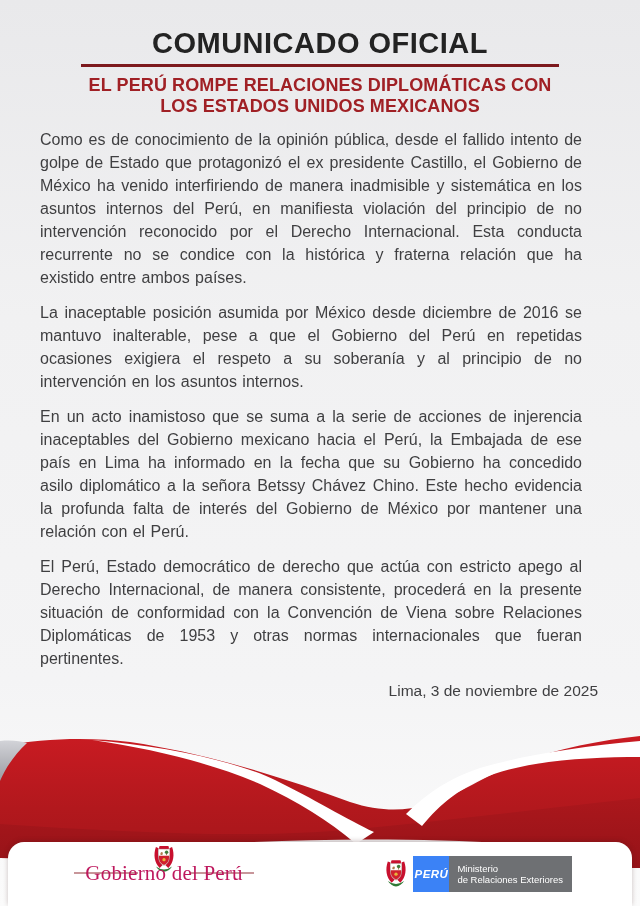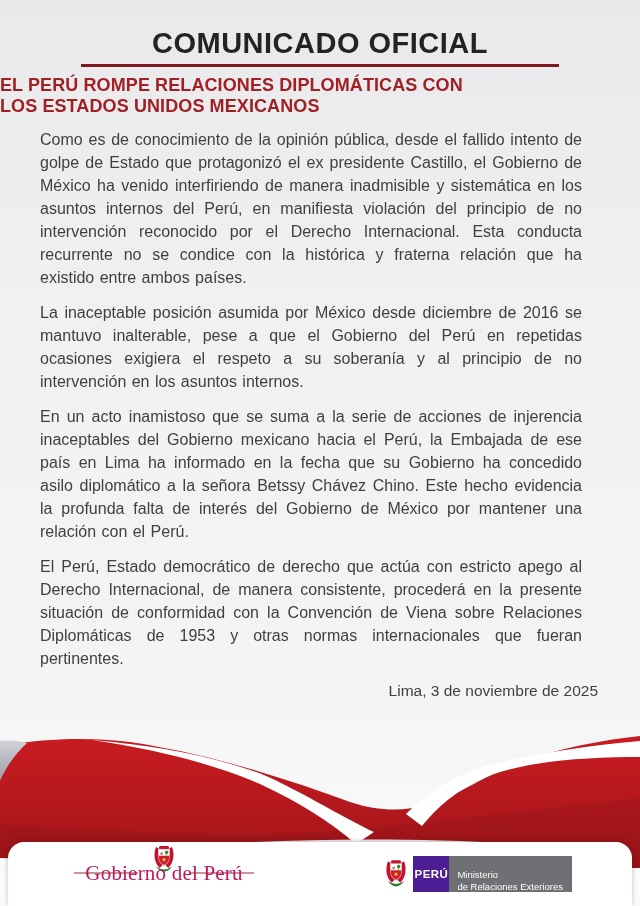--- a/index.html
+++ b/index.html
@@ -7,21 +7,21 @@
   .page{
     position:relative;width:640px;height:906px;margin:0 auto;overflow:hidden;
     background:linear-gradient(180deg,#e9e9eb 0%,#f1f1f2 35%,#f4f4f5 75%,#fbfbfb 100%);
   }
   .doc-title{
     margin:0;padding-top:26px;text-align:center;
     font-size:29px;font-weight:bold;letter-spacing:.5px;color:#232323;line-height:34px;
   }
   .title-rule{width:478px;height:3px;margin:4px auto 8px auto;background:#7D191D;}
   .headline{
-    text-align:left;font-weight:bold;font-size:18px;line-height:21px;color:#A02025;letter-spacing:.1px;
+    text-align:center;font-weight:bold;font-size:18px;line-height:21px;color:#A02025;letter-spacing:.1px;
   }
   .body-text{margin:11px 42px 0 40px;}
   .body-text p{
     margin:0 16px 12px 0;text-align:justify;
     font-size:16px;line-height:23px;color:#3F3F41;word-spacing:1px;
   }
   .dateline{
     margin:2px 42px 0 40px;text-align:right;
     font-size:15.5px;color:#3F3F41;
   }
@@ -37,26 +37,26 @@
   .gov-line{position:absolute;top:28px;width:64px;height:2px;background:#c8969a;}
   .gov-line.l{left:8px;} .gov-line.r{right:8px;}
   .gov-label{
     position:absolute;left:0;right:0;top:17px;
     font-family:"Liberation Serif","DejaVu Serif",serif;
     font-size:21px;color:#be185d;letter-spacing:.2px;
   }
   .min-logo{position:absolute;right:60px;top:14px;height:36px;display:flex;align-items:center;}
   .min-crest{width:24px;height:29px;margin-right:5px;}
   .peru-box{
-    width:36px;height:36px;background:#4c1d95;color:#fff;font-weight:bold;font-size:11.5px;
-    letter-spacing:.4px;display:flex;align-items:center;justify-content:center;
+    width:36px;height:36px;background:#3b82f6;color:#fff;font-weight:bold;font-size:11.5px;
+    letter-spacing:.4px;display:flex;align-items:center;justify-content:center;font-style:italic;
   }
   .ministry-box{
     height:36px;background:#6E7073;color:#fff;font-size:9.5px;line-height:11.5px;
-    display:flex;flex-direction:column;justify-content:flex-end;padding:0 9px 0 8px;min-width:92px;
+    display:flex;flex-direction:column;justify-content:center;padding:0 9px 0 8px;min-width:92px;
   }
 </style>
 </head>
 <body>
 
 <div class="page">
 
   <svg width="0" height="0" style="position:absolute" aria-hidden="true">
     <defs>
       <g id="crest">

